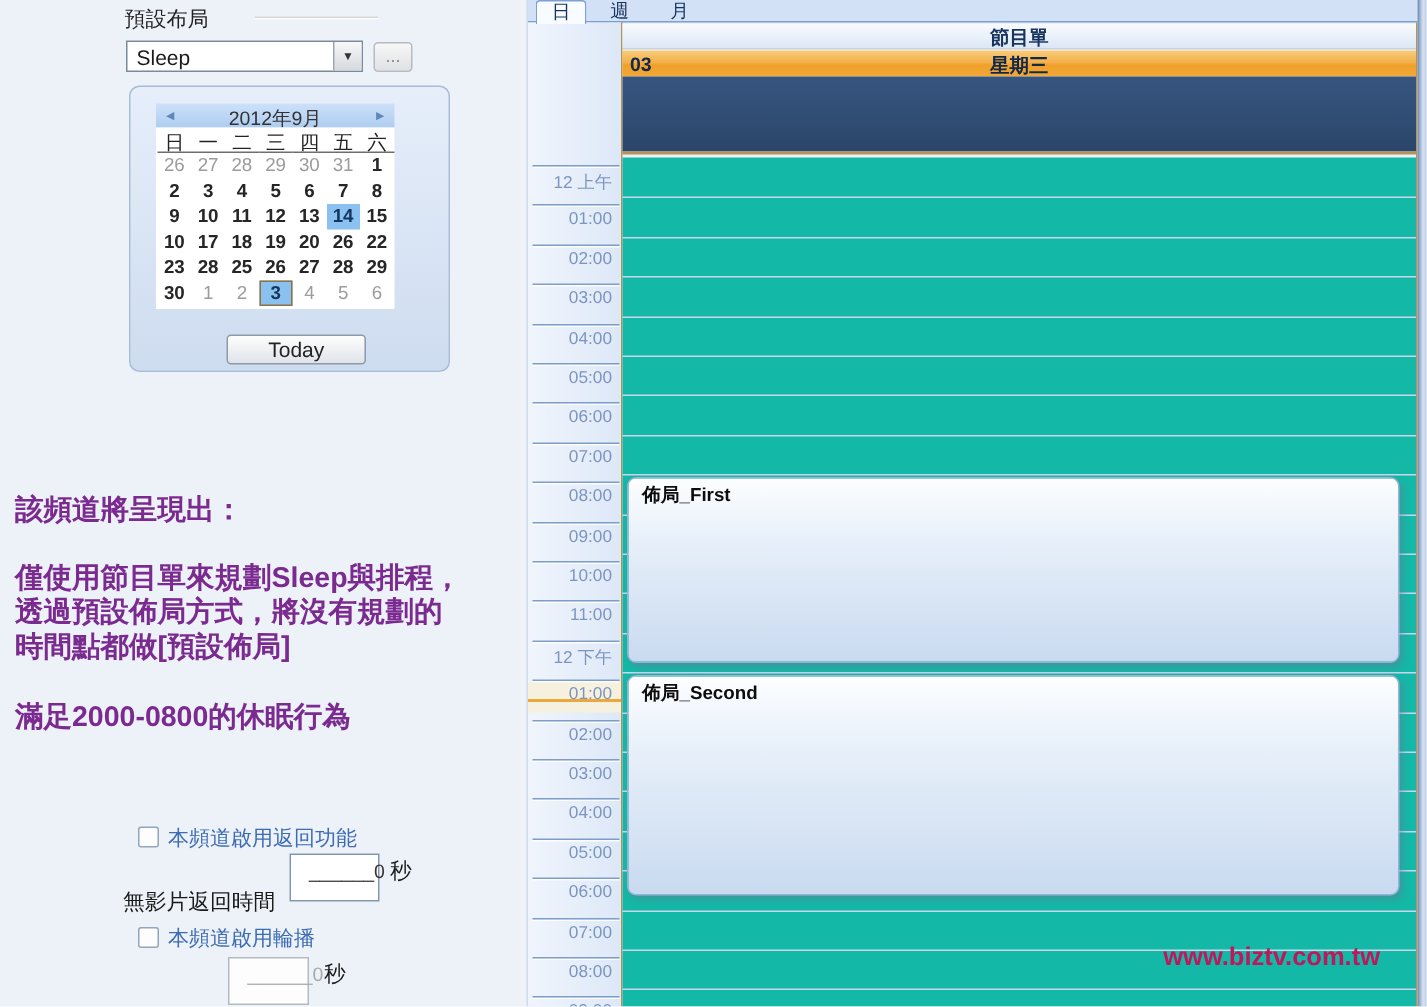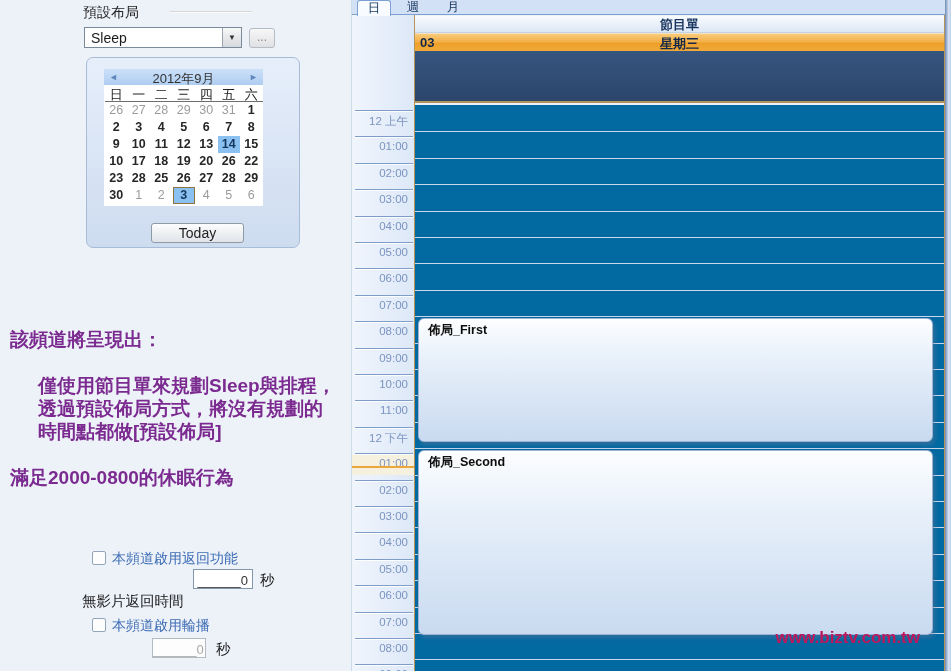--- a/index.html
+++ b/index.html
@@ -42,31 +42,31 @@
   .cal-cell.muted { color:#9c9c9c; font-weight:400; }
   .cal-cell.selected { background:#8ac1f0; color:#14365c; font-weight:700; }
   .cal-cell.today { border:1px solid #8d7340; line-height:15px; }
   #today-btn { left:64px; top:165px; width:93px; height:20px;
     background:linear-gradient(#fdfdfd,#e0e4e9); border:1px solid #8f9aa6;
     border-radius:3px; font-size:14px; color:#222; text-align:center; line-height:18px; }
 
   
   #notes { left:10px; top:327px; width:345px; color:#7b2b90; font-weight:700; font-size:19px; }
   .n1 { margin-bottom:21px; }
-  .nmid { line-height:23px;margin-left:28px; }
+  .nmid { line-height:23px; }
   .n5 { margin-top:22px; }
 
   
   .chkbox { width:14px; height:14px; background:#fdfdfd; border:1px solid #93a5b8; border-radius:2px; }
   #chk1 { left:92px; top:551px; } #chk2 { left:92px; top:618px; }
   .chklabel { font-size:14px; color:#3c6cb5; }
   #chk1-label { left:112px; top:550px; } #chk2-label { left:112px; top:617px; }
   #rt-label { left:82px; top:592px; font-size:14.5px; color:#1a1a1a; }
-  .num-input { height:20px; border:1px solid #8296ab; background:#fff;
-    font-size:13px; color:#333; text-align:right; padding:3px 4px 0 0; }
+  .num-input { height:32px; border:1px solid #8296ab; background:#fff;
+    font-size:13px; color:#333; text-align:right; padding:3px 4px 0 12px; }
   #rt-input { left:193px; top:569px; width:60px; }
   #cy-input { left:152px; top:638px; width:54px; border-color:#b3bac2; color:#a9a9a9; background:#fdfdfd; }
   .sec { font-size:14.5px; color:#1a1a1a; }
   #sec1 { left:260px; top:571px; } #sec2 { left:216px; top:640px; }
 
   
   #schedule { position:absolute; left:351px; top:0; width:600px; height:671px;
     border-left:1px solid #cfdbeb; }
   #tabbar { position:absolute; left:0; top:0; width:593px; height:15px;
     background:#d3e1f6; border-bottom:1px solid #7da0d2; }
@@ -84,21 +84,21 @@
   #g-header { position:absolute; left:0; top:1px; width:100%; height:17px;
     background:linear-gradient(#f8fbfe,#dce7f5); border-bottom:1px solid #c5d2e6;
     text-align:center; font-weight:700; font-size:13px; color:#16345e; line-height:17px; }
   #g-day { position:absolute; left:0; top:18px; width:100%; height:18px;
     background:linear-gradient(#f8cb79 0%,#f3b049 45%,#efa029 55%,#f1a93a 100%);
     border-top:1px solid #f4e3c2; font-weight:700; font-size:13px; color:#12284a; }
   #g-day .dnum { position:absolute; left:5px; top:1px; }
   #g-day .dname { position:absolute; left:0; right:0; top:1px; text-align:center; }
   #g-allday { position:absolute; left:0; top:36px; width:100%; height:52px;
     background:linear-gradient(#36557f,#2b466a); border-bottom:2px solid #b3935c; }
-  #g-rows { position:absolute; left:0; top:90px; width:100%; height:566px; background:#0369a1; }
+  #g-rows { position:absolute; left:0; top:90px; width:100%; height:566px; background:#14b8a6; }
   .grid-line { position:absolute; left:0; width:100%; height:1px; background:#c9d6ec; }
 
   .event { position:absolute; left:3px; width:515px; border:1px solid #9ab2d6; border-radius:6px;
     background:linear-gradient(180deg,#fdfeff 0%,#e9f1fa 30%,#c9daf0 100%);
     box-shadow:2px 3px 4px rgba(100,120,150,0.45); z-index:2; }
   .event .ev-title { position:absolute; left:9px; top:3px; font-weight:700;
     font-size:12.5px; color:#0d0d0d; }
 
   #watermark { position:absolute; right:24px; top:613px; font-weight:700;
     font-size:17px; color:#be185d; z-index:4; }
@@ -247,21 +247,21 @@
           <div class="grid-line" style="top: 396px;"></div>
           <div class="grid-line" style="top: 422.4px;"></div>
           <div class="grid-line" style="top: 448.8px;"></div>
           <div class="grid-line" style="top: 475.2px;"></div>
           <div class="grid-line" style="top: 501.6px;"></div>
           <div class="grid-line" style="top: 528px;"></div>
           <div class="grid-line" style="top: 554.4px;"></div>
           <div class="event" style="top: 213.2px; height: 124px;">
             <span class="ev-title">佈局_First</span>
           </div>
-          <div class="event" style="top: 345.2px; height: 185px;">
+          <div class="event" style="top: 345.2px; height: 147px;">
             <span class="ev-title">佈局_Second</span>
           </div>
         </div>
       <div id="watermark">www.biztv.com.tw</div>
     </div>
 
     <div id="timecol">
         <div class="time-cell" style="top: 0px;">12 上午</div>
         <div class="time-cell" style="top: 26.4px;">01:00</div>
         <div class="time-cell" style="top: 52.8px;">02:00</div>

